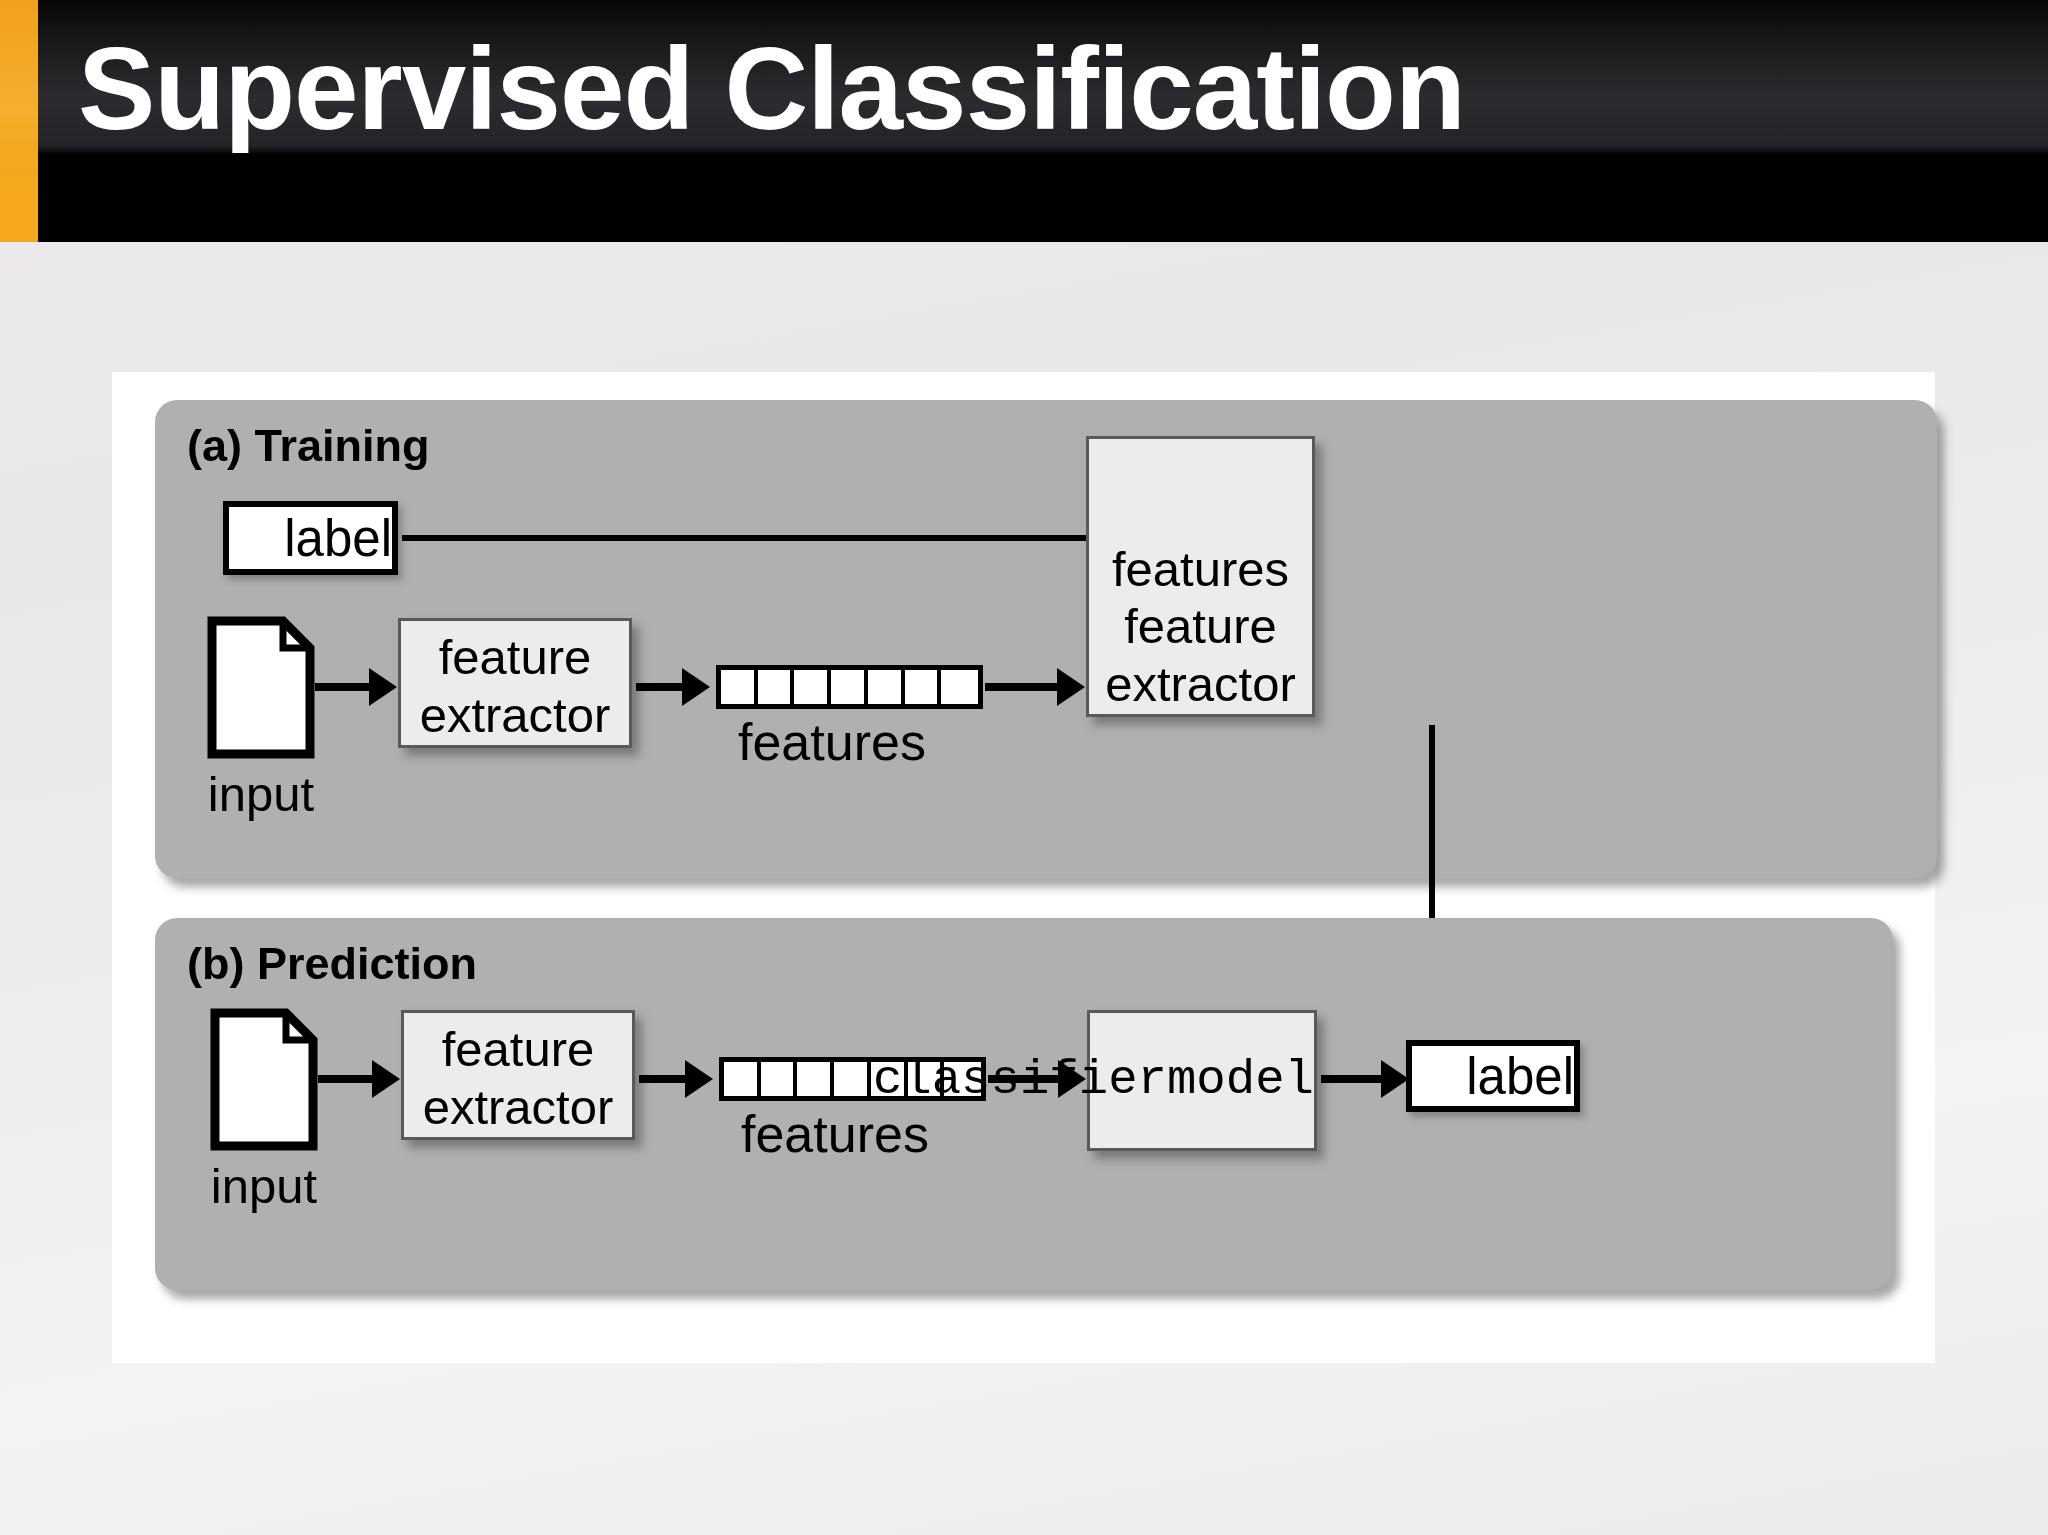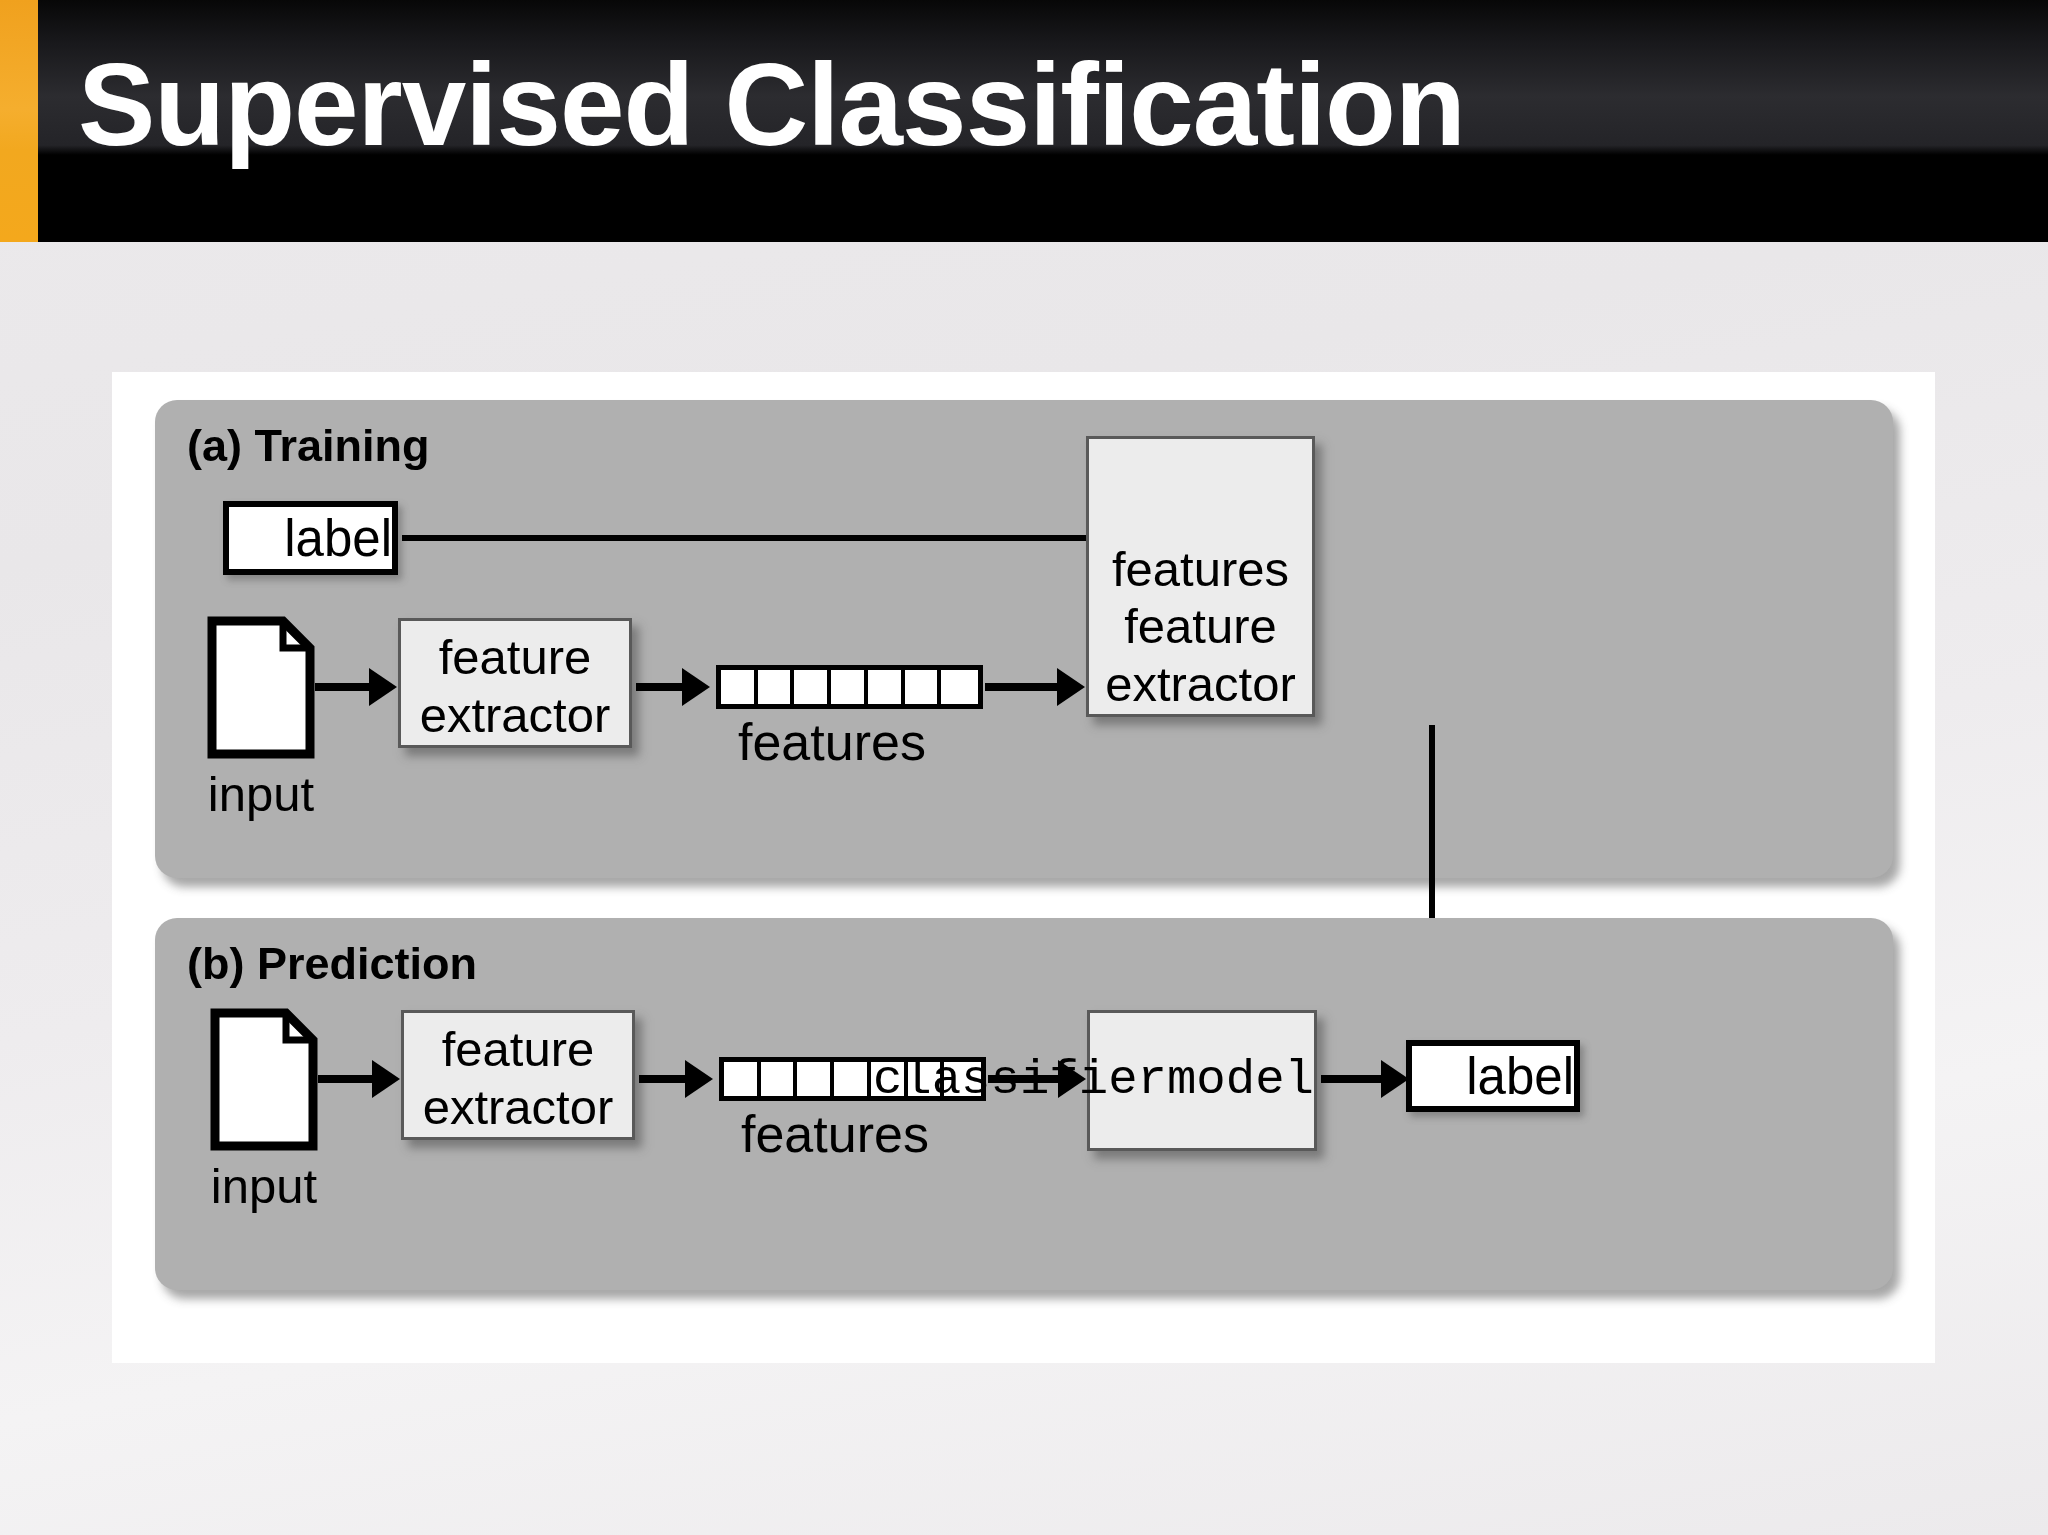--- a/index.html
+++ b/index.html
@@ -39,21 +39,20 @@
     position: absolute;
     left: 40px;
     top: 26px;
     color: #ffffff;
     font-size: 116px;
     font-weight: bold;
     letter-spacing: -1px;
     line-height: 1.1;
     white-space: nowrap;
     font-family: "Liberation Sans", sans-serif;
-    margin-top: 16px;
   }
 
   
   .figure-card {
     position: absolute;
     left: 112px;
     top: 372px;
     width: 1823px;
     height: 991px;
     background: #ffffff;
@@ -63,20 +62,21 @@
     position: absolute;
     background: #b0b0b0;
     border-radius: 22px;
     box-shadow: 7px 9px 10px rgba(60,60,60,0.45);
   }
   .panel-training {
     left: 43px;
     top: 28px;
     width: 1738px;
     height: 478px;
+    padding-left: 44px;
   }
   .panel-prediction {
     left: 43px;
     top: 546px;
     width: 1738px;
     height: 372px;
   }
   .panel-label {
     position: absolute;
     left: 32px;

